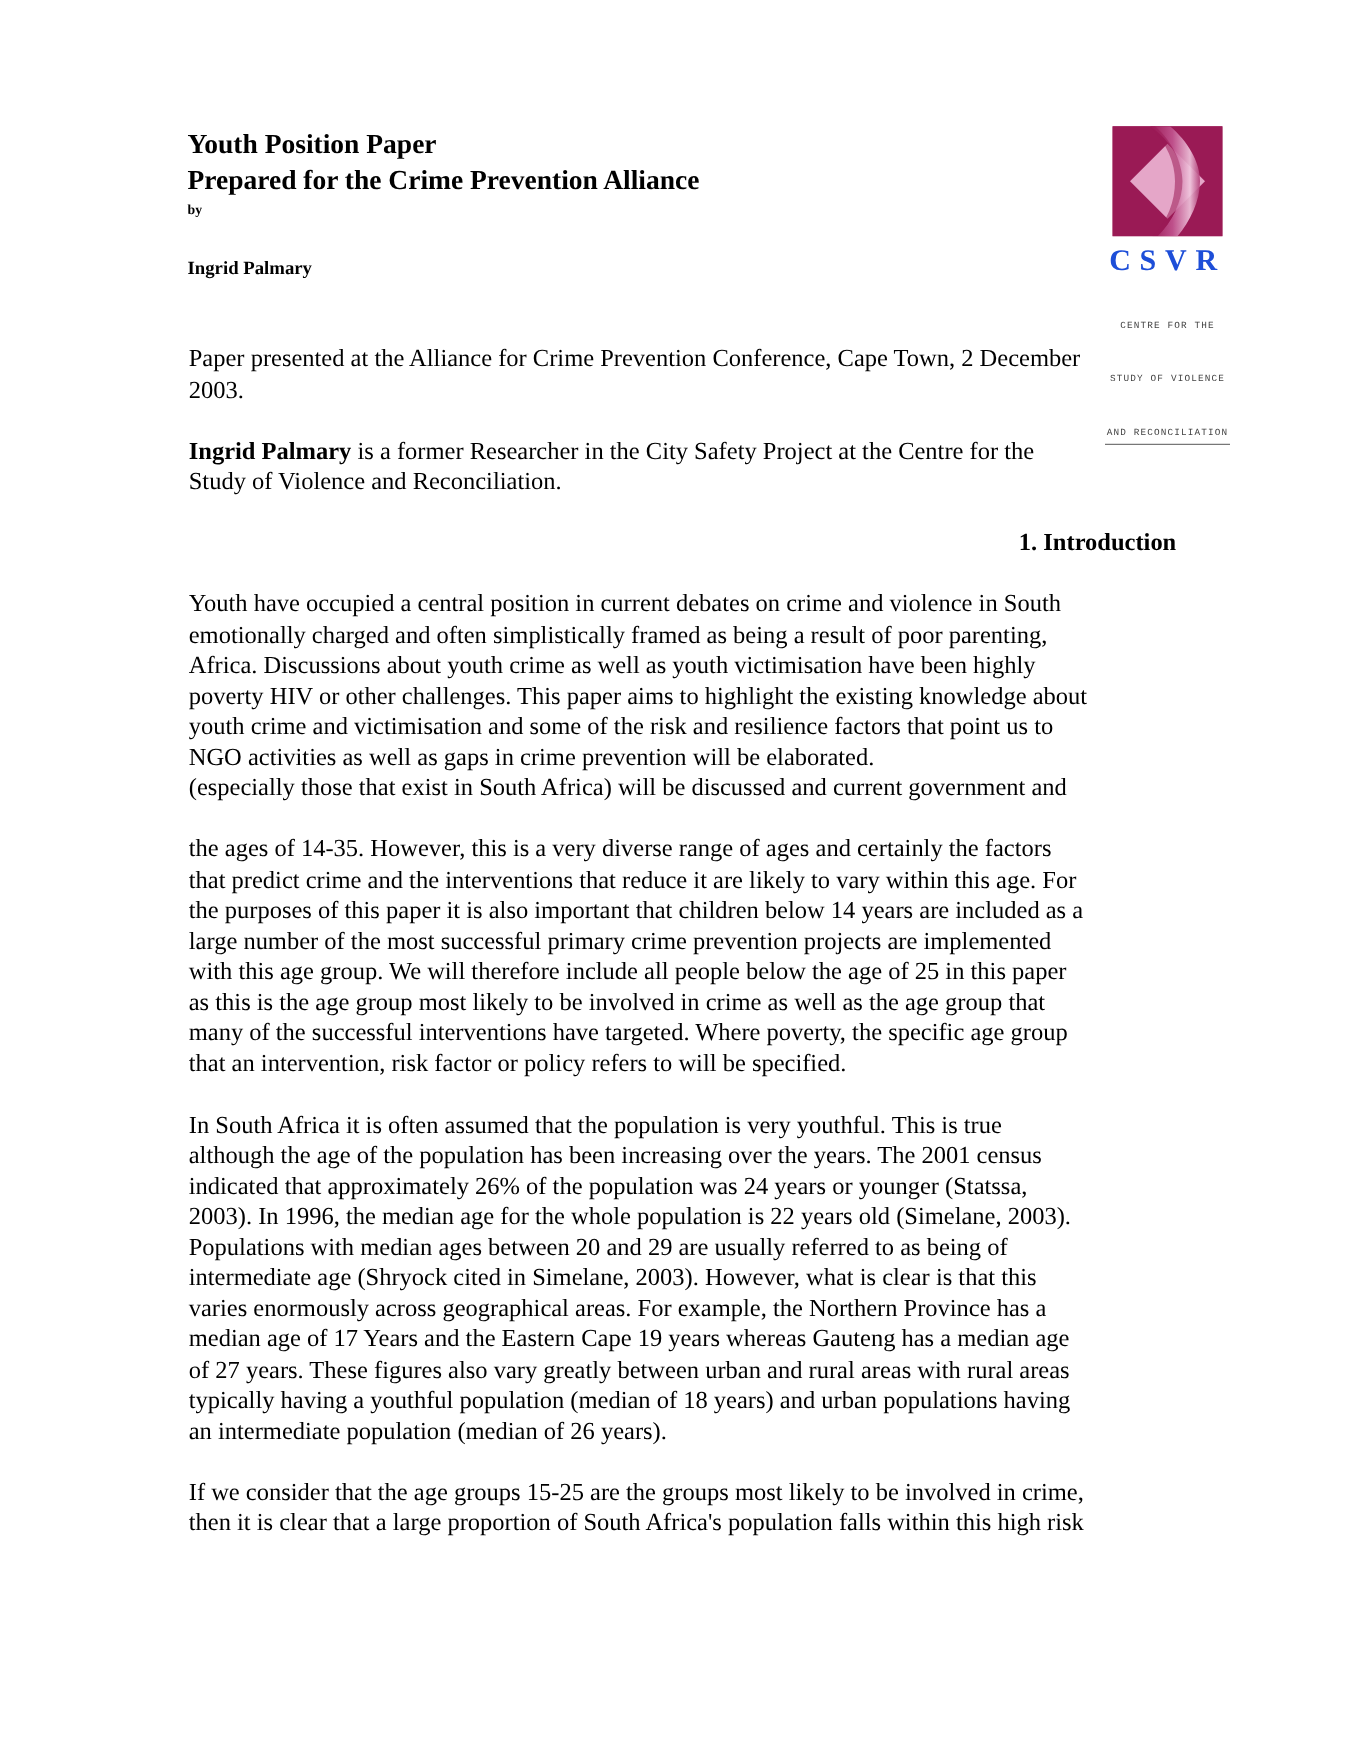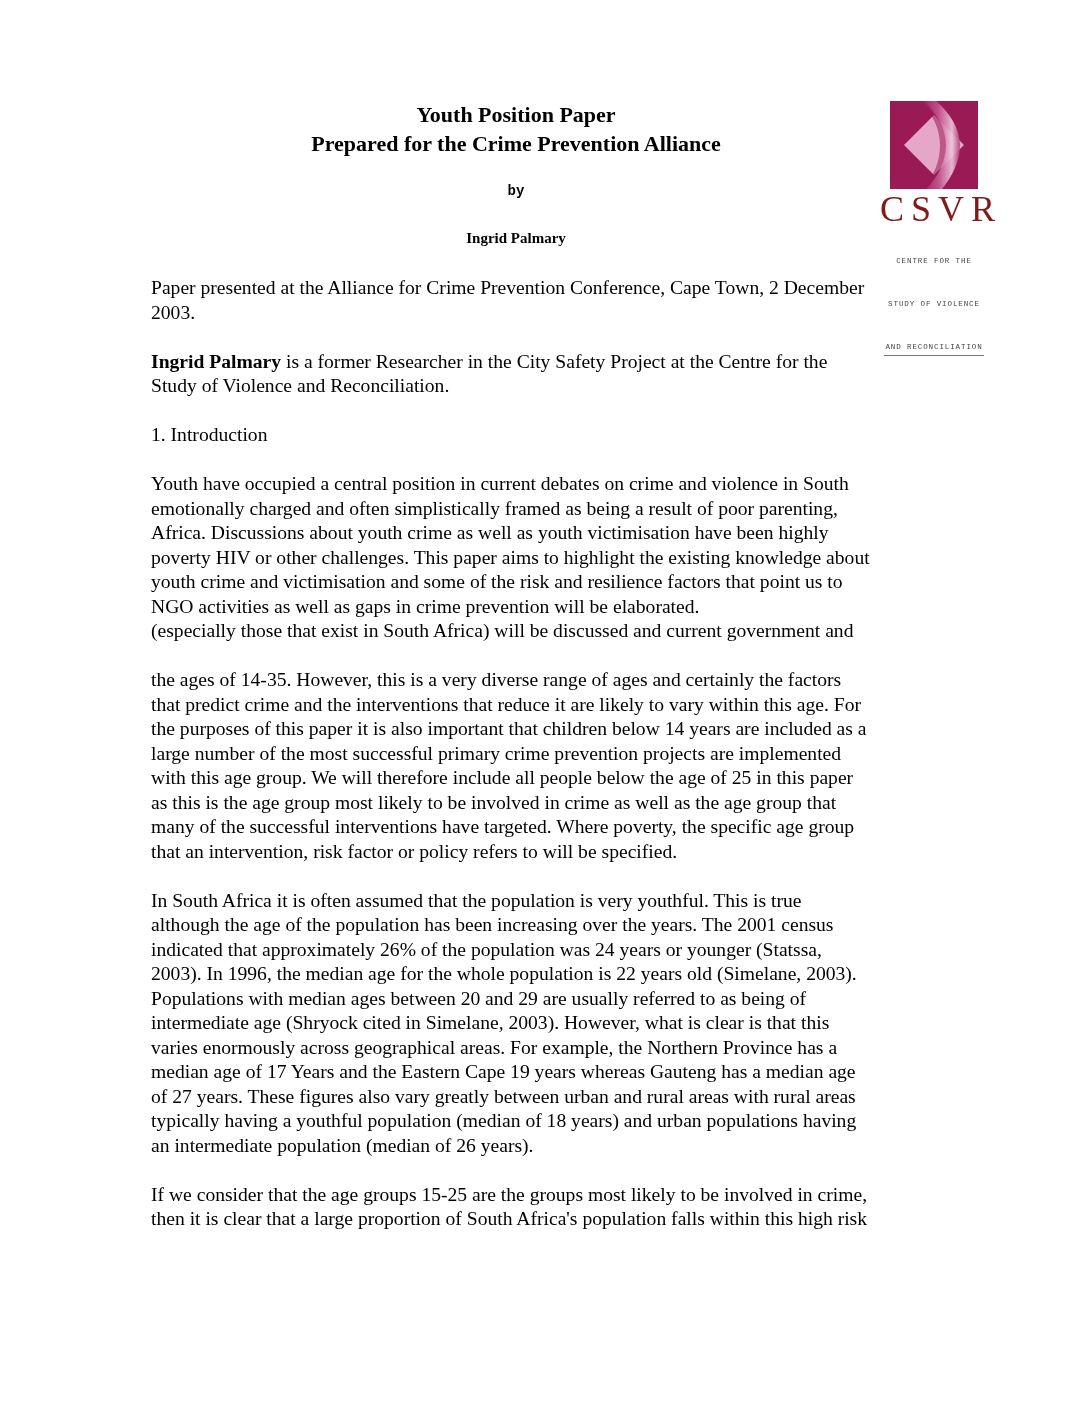--- a/index.html
+++ b/index.html
@@ -1,29 +1,29 @@
 <!DOCTYPE html>
 <html><head>
   <meta charset="utf-8">
   <style>
     html, body { margin: 0; padding: 0; background: #ffffff; }
     body { width: 1088px; height: 1408px; position: relative; overflow: hidden; font-family: "Liberation Serif", "DejaVu Serif", serif; color: #000; }
-    .title-block { position: absolute; left: 150px; width: 732px; top: 100px; text-align: center; }
+    .title-block { position: absolute; left: 150px; width: 732px; top: 100px; text-align: left; }
     .title-line { font-weight: bold; font-size: 22px; line-height: 29px; }
-    .by { font-weight: bold; font-size: 14px; margin-top: 23px; line-height: 20px; font-family: Liberation Mono, monospace; }
+    .by { font-weight: bold; font-size: 11px; line-height: 20px; }
     .author { font-weight: bold; font-size: 15px; margin-top: 27px; line-height: 20px; }
     .logo { position: absolute; left: 880px; top: 101px; width: 108px; }
     .logo-square { position: absolute; left: 10px; top: 0; width: 88px; height: 88px; background: #9a1a55; }
     .logo-text { position: absolute; left: 0; top: 94px; width: 108px; text-align: center; }
-    .logo-csvr { font-family: "Liberation Serif", serif; font-weight: normal; color: #7f1d1d; font-size: 36px; letter-spacing: 7px; line-height: 28px; }
+    .logo-csvr { font-family: "Liberation Serif", serif; font-weight: bold; color: #1d4ed8; font-size: 24px; letter-spacing: 7px; line-height: 28px; }
     .logo-sub { font-family: Liberation Mono, monospace; font-size: 7.5px; color: #444; letter-spacing: 0.9px; line-height: 9px; margin-top: 34px; }
     .logo-rule { margin: 3px 4px 0 4px; border-top: 1px solid #777; }
     .body { position: absolute; left: 151px; top: 276px; width: 790px; font-size: 19.6px; line-height: 24.5px; }
     .para { margin: 0 0 24.5px 0; }
-    .heading { font-weight: normal; margin: 0 0 24.5px 0; }
+    .heading { font-weight: bold; margin: 0 0 24.5px 0; text-align: right; }
     .line { display: block; white-space: nowrap; }
     b { font-weight: bold; }
   </style>
 </head>
 <body>
 
 <div class="title-block">
   <div class="title-line">Youth Position Paper</div>
   <div class="title-line">Prepared for the Crime Prevention Alliance</div>
   <div class="by">by</div>

